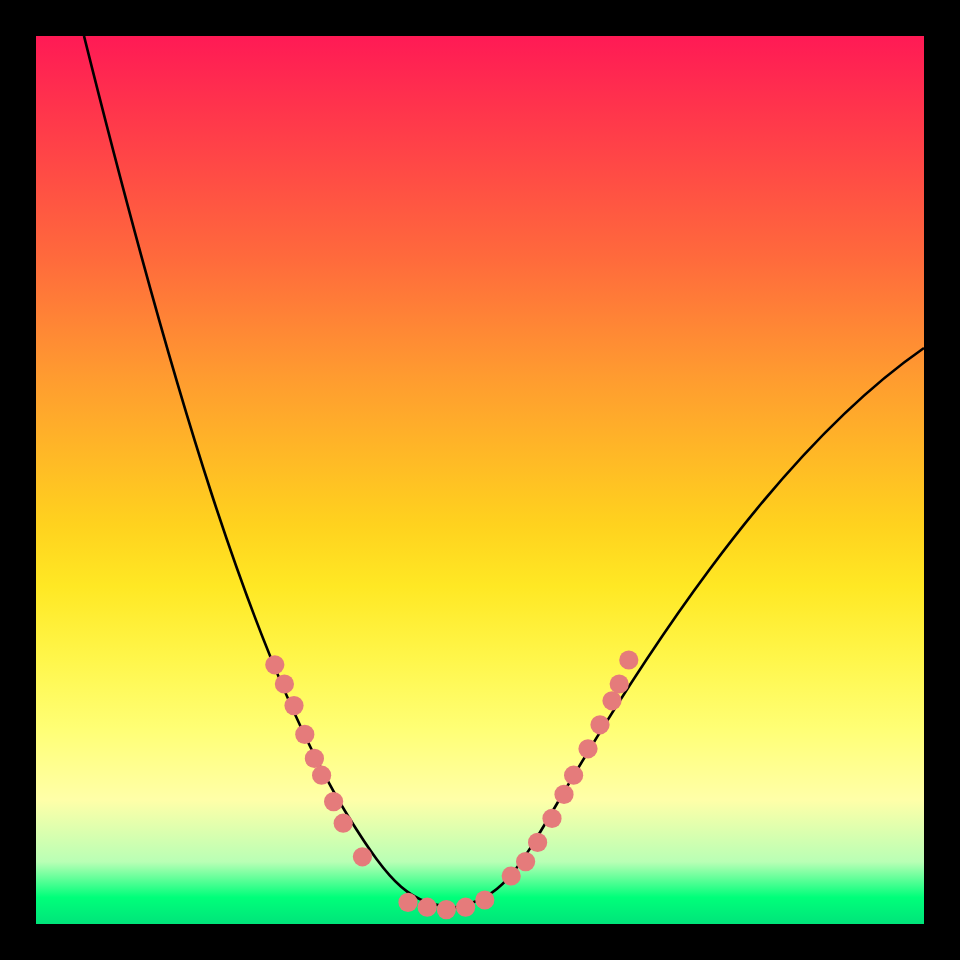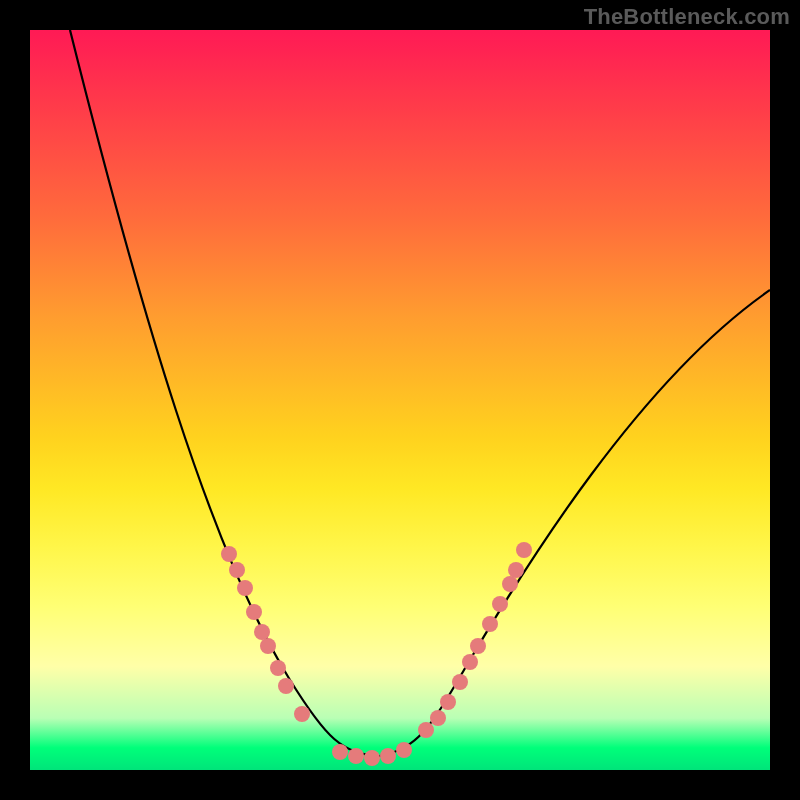--- a/index.html
+++ b/index.html
@@ -63,21 +63,20 @@
   }
   .dot {
     fill: #e57b7b;
     stroke: none;
   }
 </style>
 </head>
 <body>
 
 <div class="frame">
-  <div class="watermark">TheBottleneck.com</div>
   <div class="plot">
     <svg class="overlay" viewBox="0 0 740 740">
       <path class="curve" d="M 40 0 C 110 280, 180 520, 260 650 C 296 708, 312 724, 350 726 C 388 718, 400 698, 434 640 C 495 536, 610 350, 740 260"></path>
       <g>
         <circle class="dot" r="8" cx="199" cy="524"></circle>
         <circle class="dot" r="8" cx="207" cy="540"></circle>
         <circle class="dot" r="8" cx="215" cy="558"></circle>
         <circle class="dot" r="8" cx="224" cy="582"></circle>
         <circle class="dot" r="8" cx="232" cy="602"></circle>
         <circle class="dot" r="8" cx="238" cy="616"></circle>

